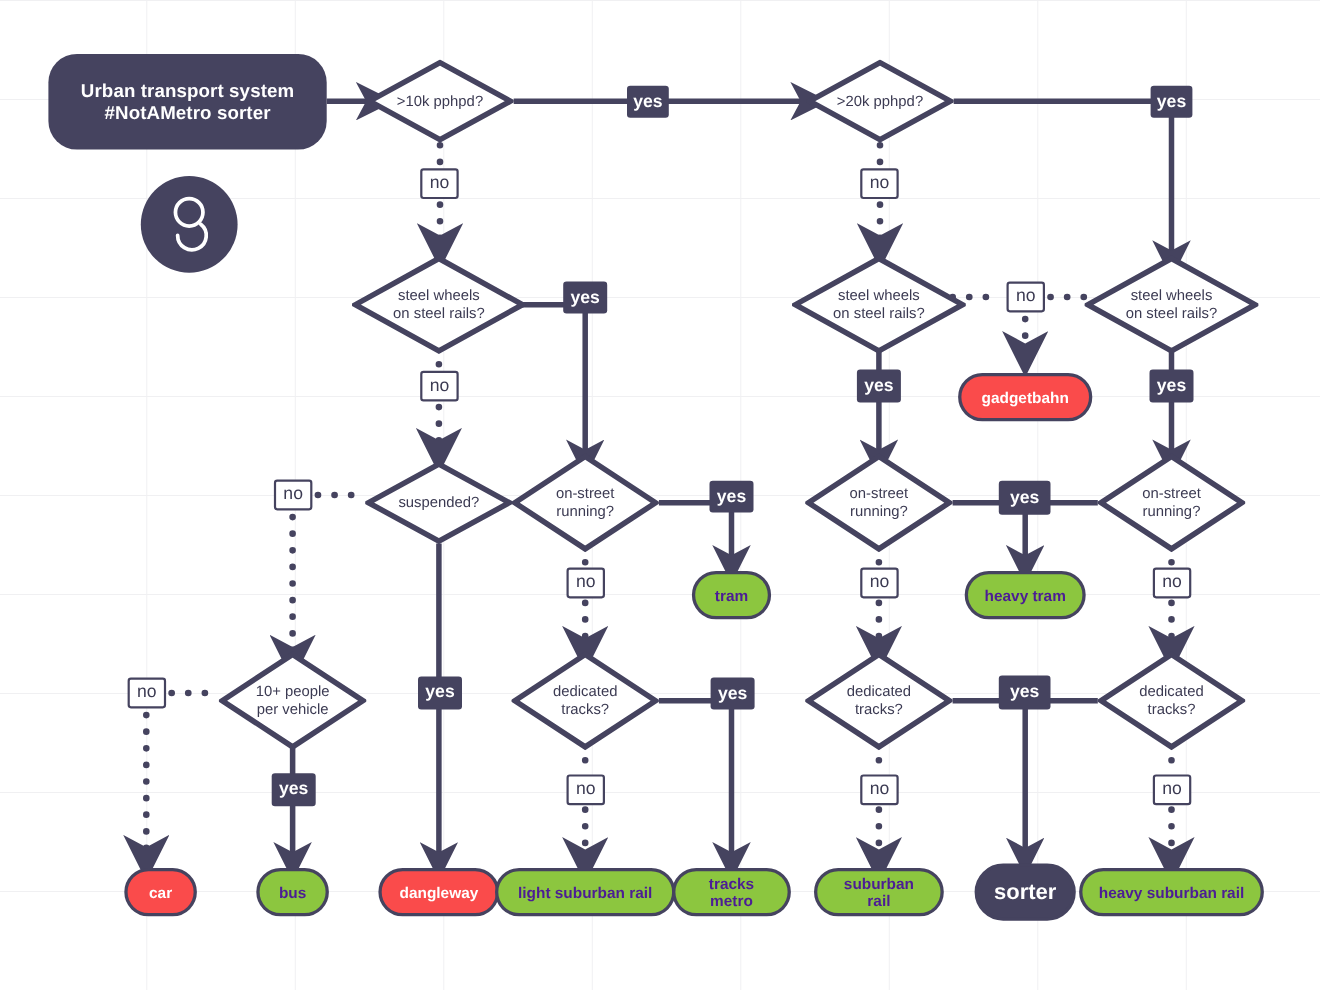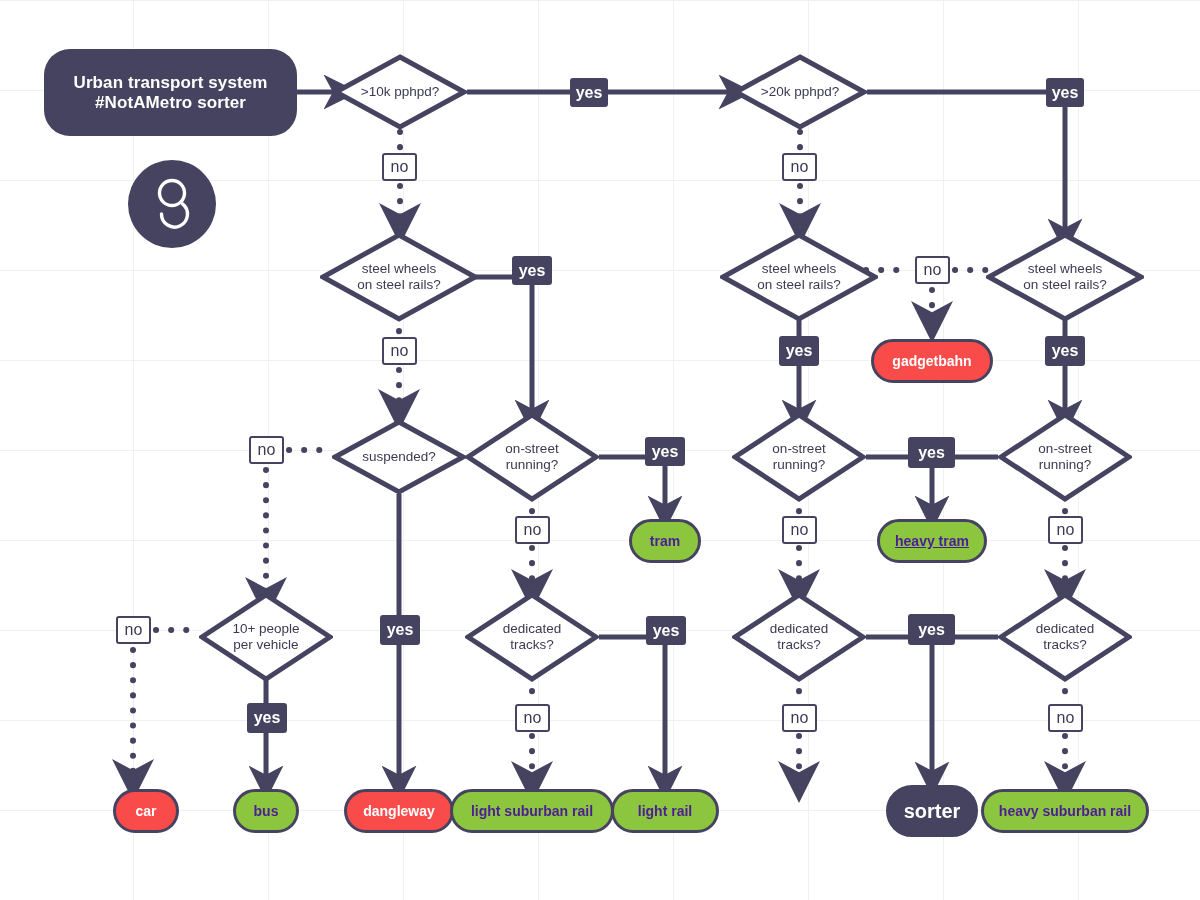--- a/index.html
+++ b/index.html
@@ -279,32 +279,33 @@
       <polygon points="67,3 131,45 67,87 3,45" fill="#ffffff" stroke="#45435f" stroke-width="5" stroke-linejoin="miter"></polygon>
     </svg>
     <span class="dtext">dedicated
 tracks?</span>
   </div>
 
   <div class="node pill red" style="left:871px;top:339px;width:122px;height:44px;">gadgetbahn</div>
 
   <div class="node pill green" style="left:629px;top:519px;width:72px;height:44px;">tram</div>
 
-  <div class="node pill green" style="left:877px;top:519px;width:110px;height:44px;text-decoration:underline;">heavy tram</div>
+  <div class="node pill green" style="left:877px;top:519px;width:110px;height:44px;">heavy tram</div>
 
   <div class="node pill red" style="left:113px;top:789px;width:66px;height:44px;">car</div>
 
   <div class="node pill green" style="left:233px;top:789px;width:66px;height:44px;">bus</div>
 
   <div class="node pill red" style="left:344px;top:789px;width:110px;height:44px;">dangleway</div>
 
   <div class="node pill green" style="left:450px;top:789px;width:164px;height:44px;">light suburban rail</div>
 
-  <div class="node pill green" style="left:611px;top:789px;width:108px;height:44px;">light rail</div>
-
+  <div class="node pill green" style="left:611px;top:789px;width:108px;height:44px;">tracks metro</div>
+
+  <div class="node pill green" style="left:740px;top:789px;width:118px;height:44px;">suburban rail</div>
 
   <div class="node pill dark" style="left:886px;top:785px;width:92px;height:52px;">sorter</div>
 
   <div class="node pill green" style="left:981px;top:789px;width:168px;height:44px;">heavy suburban rail</div>
 
   <div class="elabel yes" style="left:570px;top:78px;width:38px;height:29px;">yes</div>
   <div class="elabel yes" style="left:1046px;top:78px;width:38px;height:29px;">yes</div>
 
   <div class="elabel no" style="left:382px;top:153px;width:35px;height:28px;">no</div>
   <div class="elabel no" style="left:782px;top:153px;width:35px;height:28px;">no</div>

